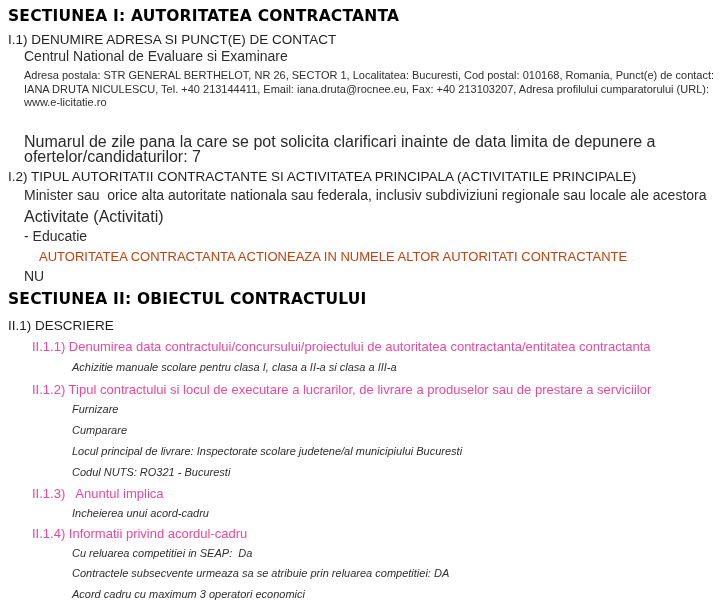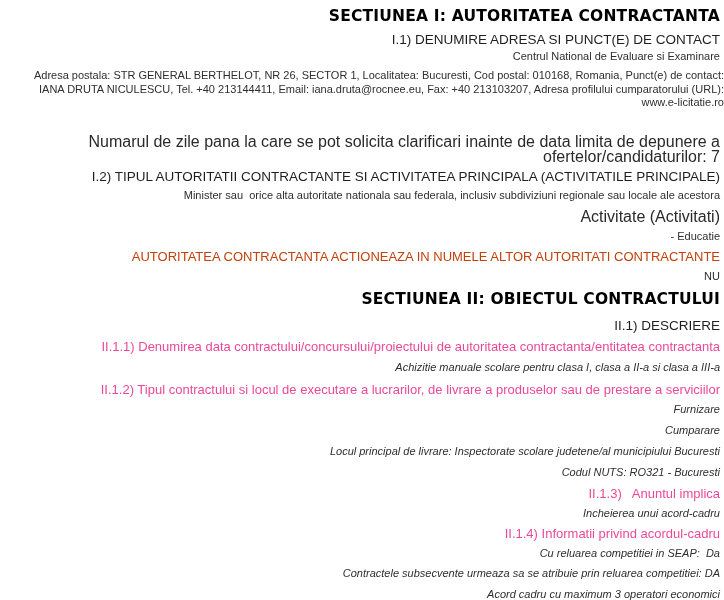--- a/index.html
+++ b/index.html
@@ -8,21 +8,20 @@
     height: 600px;
     background: #ffffff;
     overflow: hidden;
     font-family: "Liberation Sans", sans-serif;
   }
   .page {
     width: 724px;
     height: 508px;
     padding: 6px 4px 0 8px;
     background: #ffffff;
-    text-align: right;
   }
   .line { white-space: pre-wrap; color: #262626; }
 
   
   .h-section {
     font-family: "DejaVu Sans", sans-serif;
     font-weight: bold;
     font-size: 15.5px;
     line-height: 20px;
     color: #000000;
@@ -43,21 +42,21 @@
   }
   
   .txt-m {
     font-size: 16px;
     line-height: 15px;
     color: #2a2a2a;
     margin-left: 16px;
   }
   
   .txt-s {
-    font-size: 11px;
+    font-size: 14px;
     line-height: 13px;
     color: #2e2e2e;
     margin-left: 16px;
   }
   
   .h-caps {
     font-size: 13px;
     line-height: 16px;
     color: #c2410c;
     margin-left: 31px;

